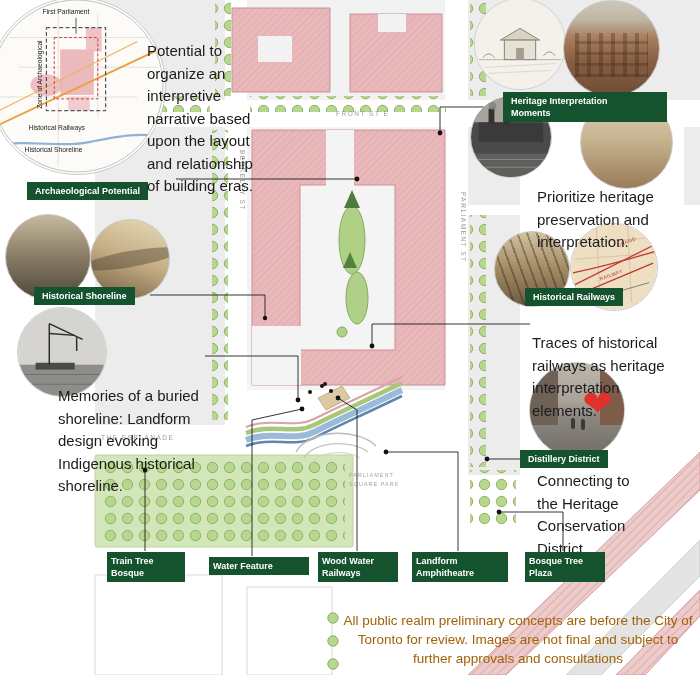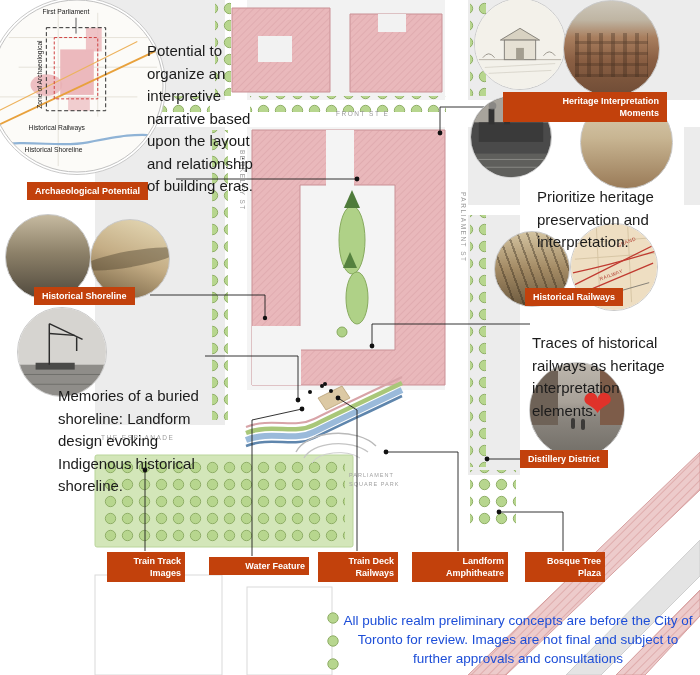--- a/index.html
+++ b/index.html
@@ -6,26 +6,26 @@
   body{background:#fff}
   .canvas{position:relative;width:700px;height:675px;background:#fff;
           font-family:"Liberation Sans",sans-serif;overflow:hidden}
   .layer{position:absolute;left:0;top:0}
   svg text{font-family:"Liberation Sans",sans-serif}
   .street-lbl{fill:#9b9b9b;font-size:6.5px;letter-spacing:1.5px}
   .park-lbl{fill:#a2a2a2;font-size:5.5px;letter-spacing:1px}
   .inner-lbl{fill:#222;font-size:6.8px}
   .circ{position:absolute;border-radius:50%;overflow:hidden;border:1px solid #c9c9c9;z-index:2;background:#fff}
   .circ svg{display:block;width:100%;height:100%}
-  .tag{position:absolute;z-index:3;background:#c2410c;color:#fff;font-weight:bold;
-       font-size:9px;line-height:1.35;padding:3px 8px;text-align:right;white-space:nowrap}
+  .tag{position:absolute;z-index:3;background:#14532d;color:#fff;font-weight:bold;
+       font-size:9px;line-height:1.35;padding:3px 8px;text-align:left;white-space:nowrap}
   .tag span{display:block}
   .tag.ft{white-space:normal;padding:3px 4px}
   .desc{position:absolute;z-index:3;font-size:15px;line-height:1.5;color:#1b1b1b}
-  .disclaimer{position:absolute;z-index:3;font-size:13.5px;line-height:1.4;color:#1d4ed8;text-align:center}
+  .disclaimer{position:absolute;z-index:3;font-size:13.5px;line-height:1.4;color:#a16207;text-align:center}
   
   .ph-brick{background:linear-gradient(180deg,#cdc7ba 0%,#bfb5a3 20%,#a97f5f 38%,#8a5f43 62%,#6f4c36 100%)}
   .windows{position:absolute;left:12%;right:12%;top:34%;bottom:20%;opacity:.65;
      background:repeating-linear-gradient(90deg,rgba(48,32,22,.45) 0 4px,transparent 4px 12px),
                 repeating-linear-gradient(0deg,rgba(48,32,22,.4) 0 3px,transparent 3px 11px)}
   .ph-sepiabld{background:linear-gradient(180deg,#ddd0b4 0%,#c8b592 45%,#9a7b58 100%)}
   .ph-trees{background:linear-gradient(180deg,#c6baa0 0%,#8d8169 45%,#4f483c 100%)}
   .ph-shore{background:linear-gradient(200deg,#e0d2ae 10%,#c4ad85 50%,#8a7554 85%)}
   .band{position:absolute;left:-12%;top:40%;width:124%;height:20%;background:rgba(66,54,38,.4);
         transform:rotate(-10deg);border-radius:50%}
@@ -293,30 +293,31 @@
   <div class="desc" style="left:532px;top:332px;width:135px">Traces of historical railways as heritage interpretation elements.</div>
 
   <div class="circ ph-dist" style="left:529px;top:362px;width:96px;height:96px">
     <div class="bld-l"></div>
     <div class="bld-r"></div>
     <span class="heart">❤</span>
     <div class="fig" style="left:44%;top:58%"></div>
     <div class="fig" style="left:54%;top:60%"></div>
   </div>
   <div class="tag" style="left:520px;top:450px">Distillery District</div>
+  <div class="desc" style="left:537px;top:470px;width:115px">Connecting to the Heritage Conservation District</div>
 
   <div class="tag ft" style="left:107px;top:552px;width:78px">
-    <span>Train Track</span>
-    <span>Images</span>
+    <span>Train Tree</span>
+    <span>Bosque</span>
   </div>
   <div class="tag ft" style="left:209px;top:557px;width:100px">
     <span>Water Feature</span>
   </div>
   <div class="tag ft" style="left:318px;top:552px;width:80px">
-    <span>Train Deck</span>
+    <span>Wood Water</span>
     <span>Railways</span>
   </div>
   <div class="tag ft" style="left:412px;top:552px;width:96px">
     <span>Landform</span>
     <span>Amphitheatre</span>
   </div>
   <div class="tag ft" style="left:525px;top:552px;width:80px">
     <span>Bosque Tree</span>
     <span>Plaza</span>
   </div>

